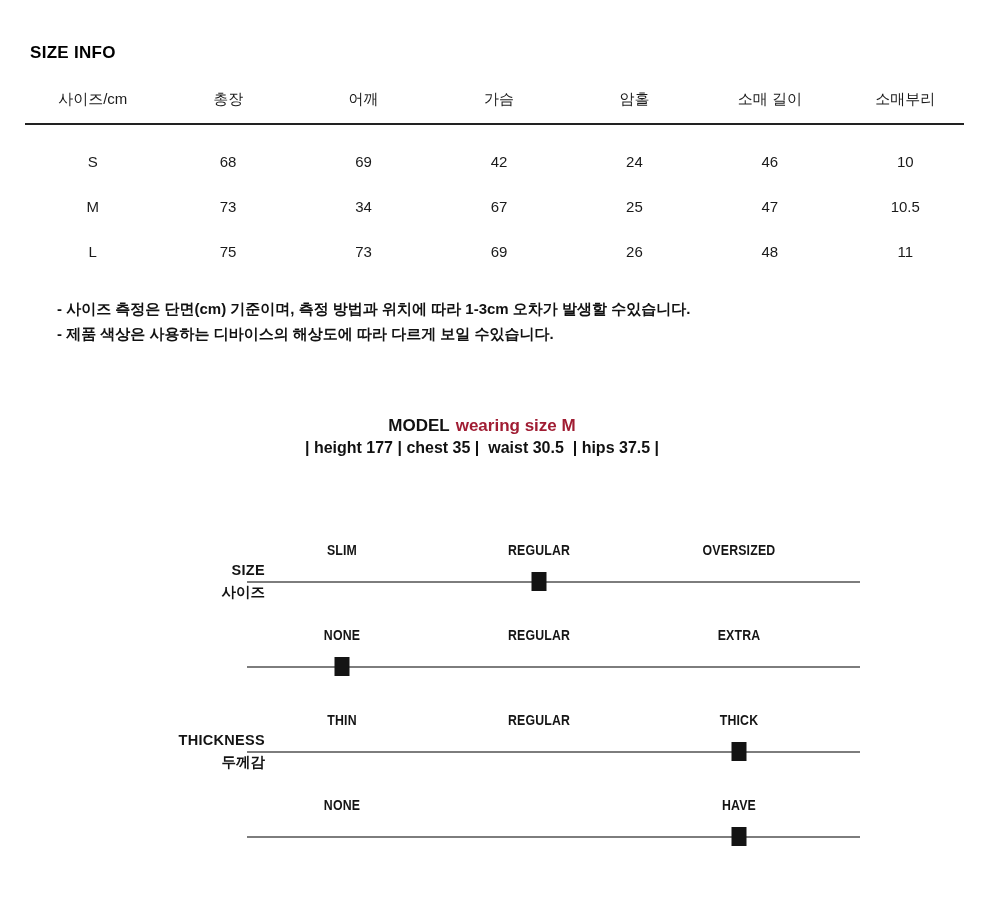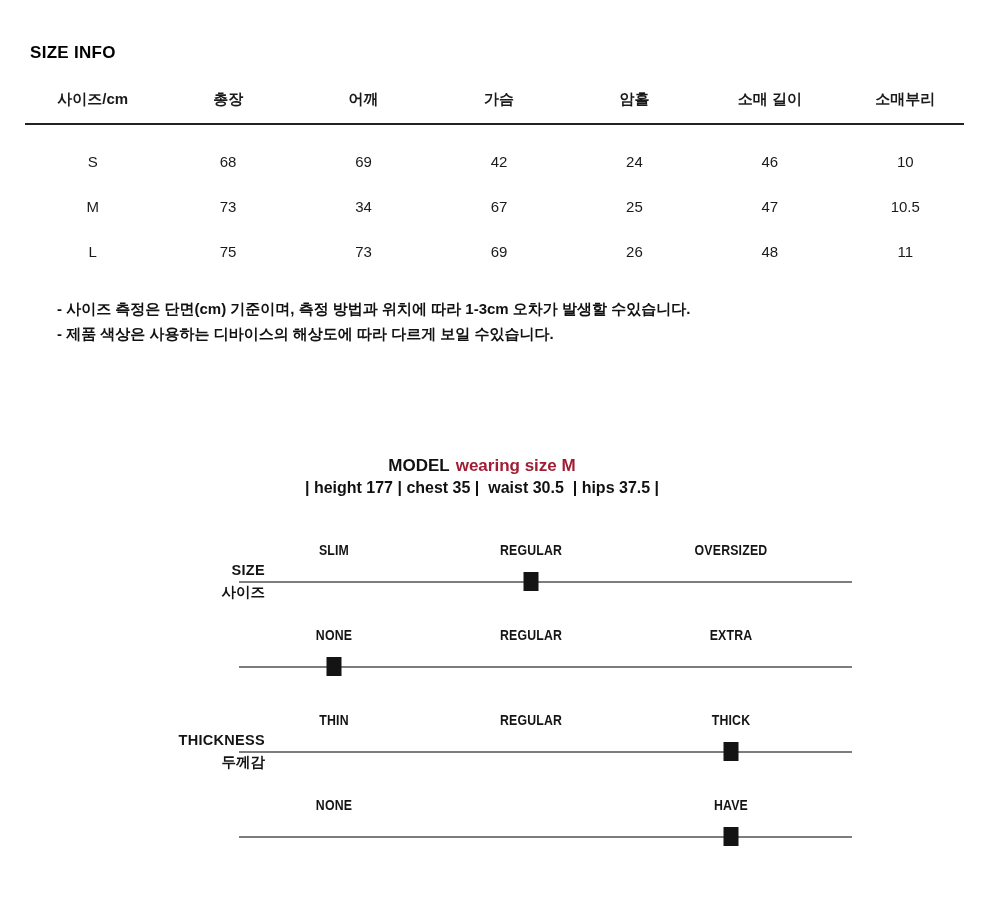--- a/index.html
+++ b/index.html
@@ -28,21 +28,21 @@
     position: absolute;
     left: 25px;
     top: 76px;
     width: 948px;
     border-collapse: collapse;
     table-layout: fixed;
     font-size: 15px;
     color: #1a1a1a;
   }
   table.size-table th {
-    font-weight: 700;
+    font-weight: 400;
     height: 47px;
     vertical-align: middle;
     border-bottom: 2px solid #222222;
     padding: 0;
   }
   table.size-table td {
     height: 45px;
     text-align: center;
     vertical-align: middle;
     padding: 0;
@@ -61,21 +61,21 @@
     color: #111111;
   }
   .model-block {
     position: absolute;
     left: 0;
     top: 416px;
     width: 100%;
     text-align: center;
     color: #111111;
   }
-  .model-line1 { font-size: 17px; font-weight: 700; margin-top: 40px; }
+  .model-line1 { font-size: 17px; font-weight: 700; }
   .model-wearing { margin-left: 0.35em; }
   .model-line2 {
     font-size: 16px;
     font-weight: 700;
     margin-top: 3px;
     white-space: pre;
   }
   .attrs {
     position: absolute;
     left: 0;
@@ -90,21 +90,21 @@
     top: 19px;
     text-align: right;
     font-size: 14.5px;
     font-weight: 700;
     line-height: 22px;
     color: #141414;
   }
   .attr-en { letter-spacing: 0.3px; }
   .attr-scale {
     position: absolute;
-    left: 239px;
+    left: 247px;
     top: 0;
     width: 613px;
     height: 85px;
   }
   .opt {
     position: absolute;
     top: 2px;
     font-size: 14px;
     font-weight: 700;
     letter-spacing: 0.2px;

